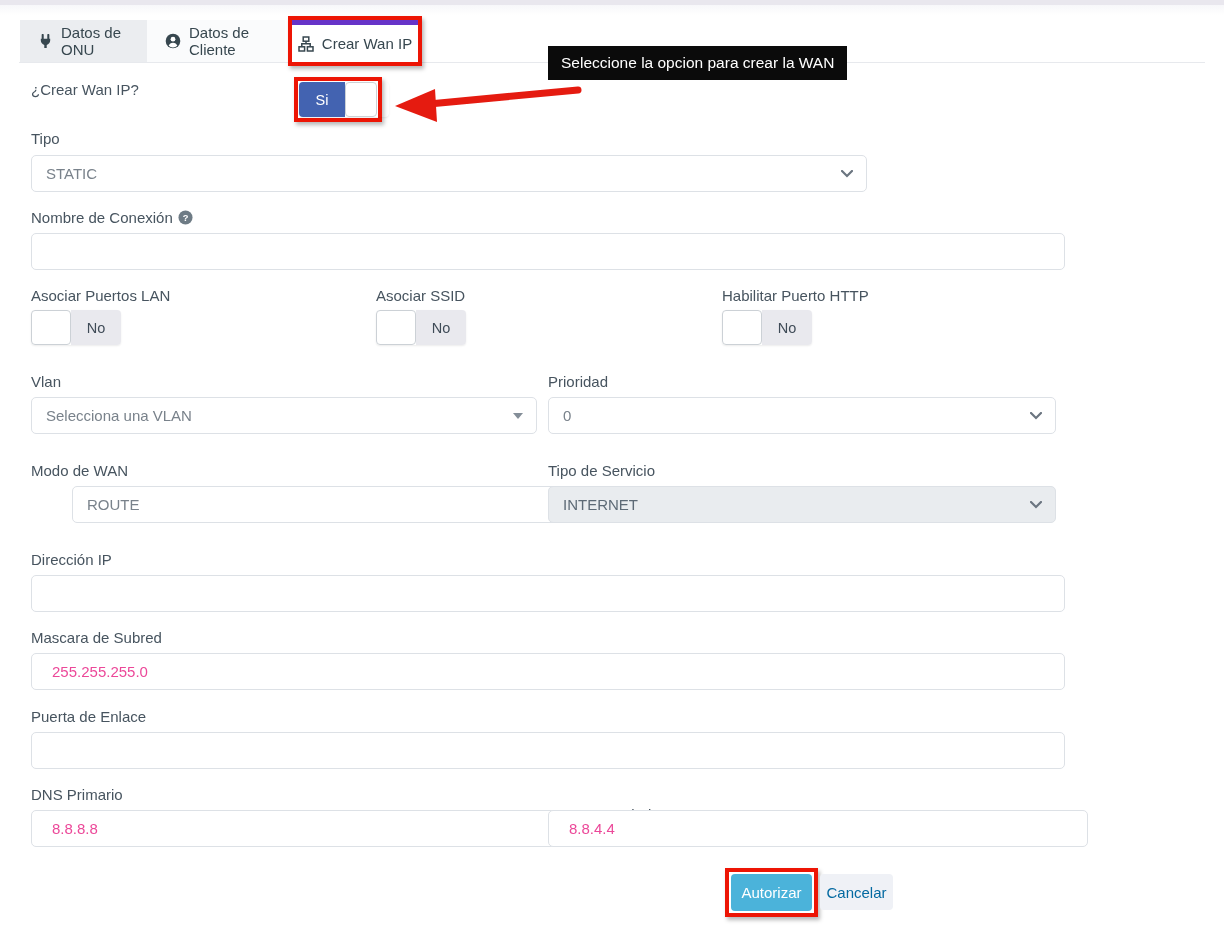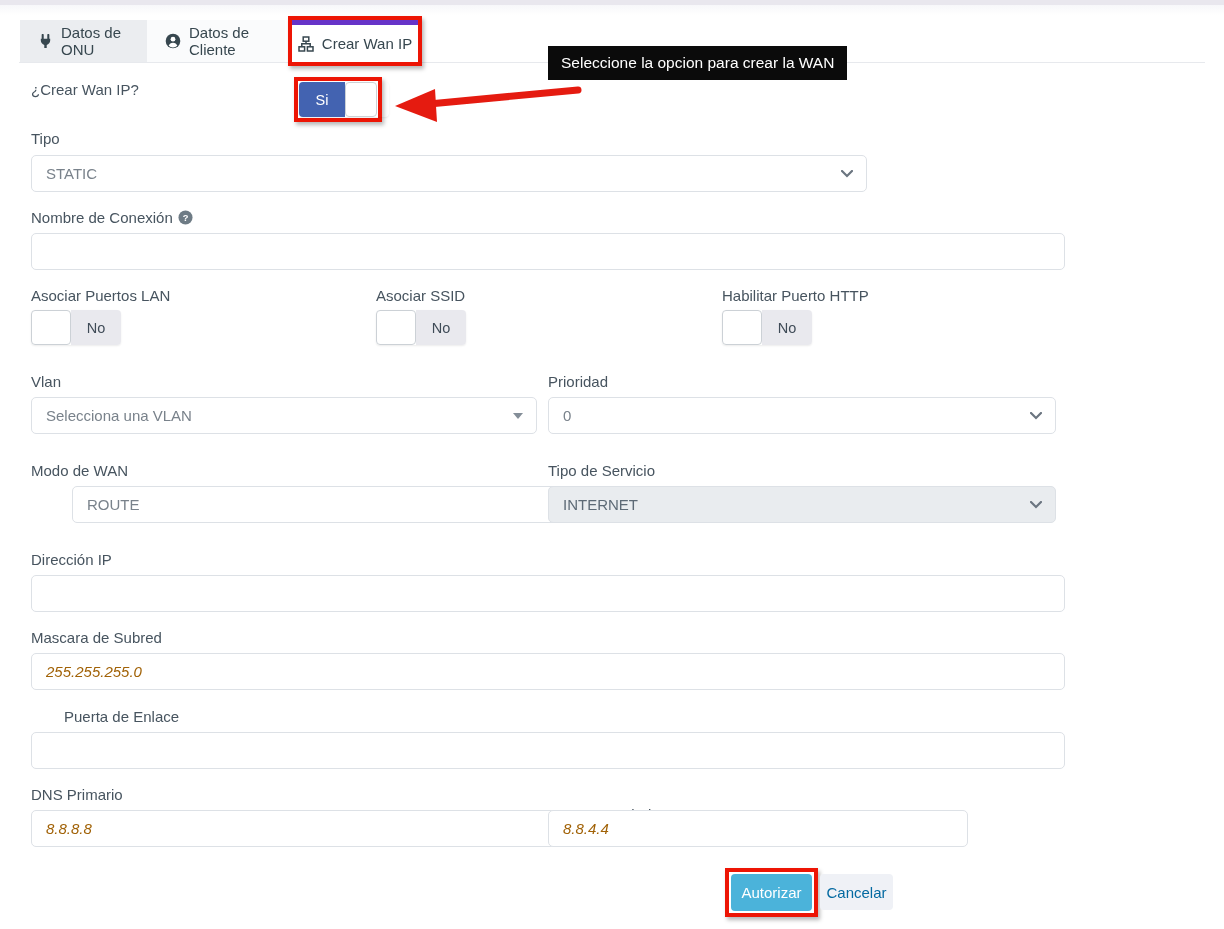--- a/index.html
+++ b/index.html
@@ -17,21 +17,21 @@
     border:4px solid #ed1505;background:#fff;box-shadow:2px 3px 4px rgba(0,0,0,.28);}
   .activetab-bar{height:5px;background:#6633c8;}
   .activetab{height:37px;display:flex;align-items:center;justify-content:center;gap:8px;
     font-size:15px;color:#37474f;background:#fff;cursor:pointer;}
   
   .lbl{position:absolute;font-size:15px;color:#47545f;white-space:nowrap;display:flex;align-items:center;gap:5px;}
   .ctl{position:absolute;height:37px;box-sizing:border-box;border:1px solid #dde1e6;border-radius:5px;
     background:#fff;display:flex;align-items:center;padding:0 14px;font-size:15px;color:#79828b;}
   .ctl .caret{position:absolute;right:13px;top:50%;transform:translateY(-50%);}
   .ctl.gray{background:#e9ecef;border-color:#dde1e6;}
-  input.ctl{display:block;padding:0 14px;color:#a16207;outline:none;width:100%;font-style:italic;}
+  input.ctl{display:block;padding:0 20px;color:#ec4899;outline:none;width:100%;}
   input.ctl::placeholder{color:#79828b;}
   
   .toggle{position:absolute;height:35px;width:90px;border-radius:4px;display:flex;
     box-shadow:0 1px 2px rgba(0,0,0,.08);cursor:pointer;font-size:14.5px;}
   .toggle .knob{width:40px;background:#fff;border:1px solid #ccd1d6;border-radius:4px;box-sizing:border-box;}
   .toggle .st{flex:1;display:flex;align-items:center;justify-content:center;}
   .toggle.off .st{background:#e9e9ee;color:#3f4b57;border-radius:0 4px 4px 0;}
   .toggle.on{flex-direction:row;}
   .toggle.on .st{background:#4363b1;color:#fff;border-radius:4px 0 0 4px;}
   .redbox{position:absolute;border:4px solid #ed1505;box-shadow:2px 3px 4px rgba(0,0,0,.28);}
@@ -159,24 +159,24 @@
       <path d="M1 1l5 5 5-5" stroke="#6b7580" stroke-width="2.2" fill="none" stroke-linecap="round"></path>
     </svg>
   </div>
 
   <div class="lbl" style="left:31px;top:551px;">Dirección IP</div>
   <input class="ctl" style="left: 31px; top: 575px; width: 1034px;" value="">
 
   <div class="lbl" style="left:31px;top:629px;">Mascara de Subred</div>
   <input class="ctl" style="left: 31px; top: 653px; width: 1034px;" value="255.255.255.0">
 
-  <div class="lbl" style="left:31px;top:708px;margin-left:33px;">Puerta de Enlace</div>
+  <div class="lbl" style="left:31px;top:708px;">Puerta de Enlace</div>
   <input class="ctl" style="left: 31px; top: 732px; width: 1034px;" value="">
 
   <div class="lbl" style="left:31px;top:786px;">DNS Primario</div>
   <div class="lbl" style="left:548px;top:806px;text-align:center;">DNS Secundario</div>
   <input class="ctl" style="left: 31px; top: 810px; width: 600px;" value="8.8.8.8">
-  <input class="ctl" style="left: 548px; top: 810px; width: 420px;" value="8.8.4.4">
+  <input class="ctl" style="left: 548px; top: 810px; width: 540px;" value="8.8.4.4">
 
   <div class="redbox" style="left:725px;top:868px;width:85px;height:41px;"></div>
   <button class="btn btn-auth">Autorizar</button>
   <button class="btn btn-cancel">Cancelar</button>
 </div>
 
 </body></html>

